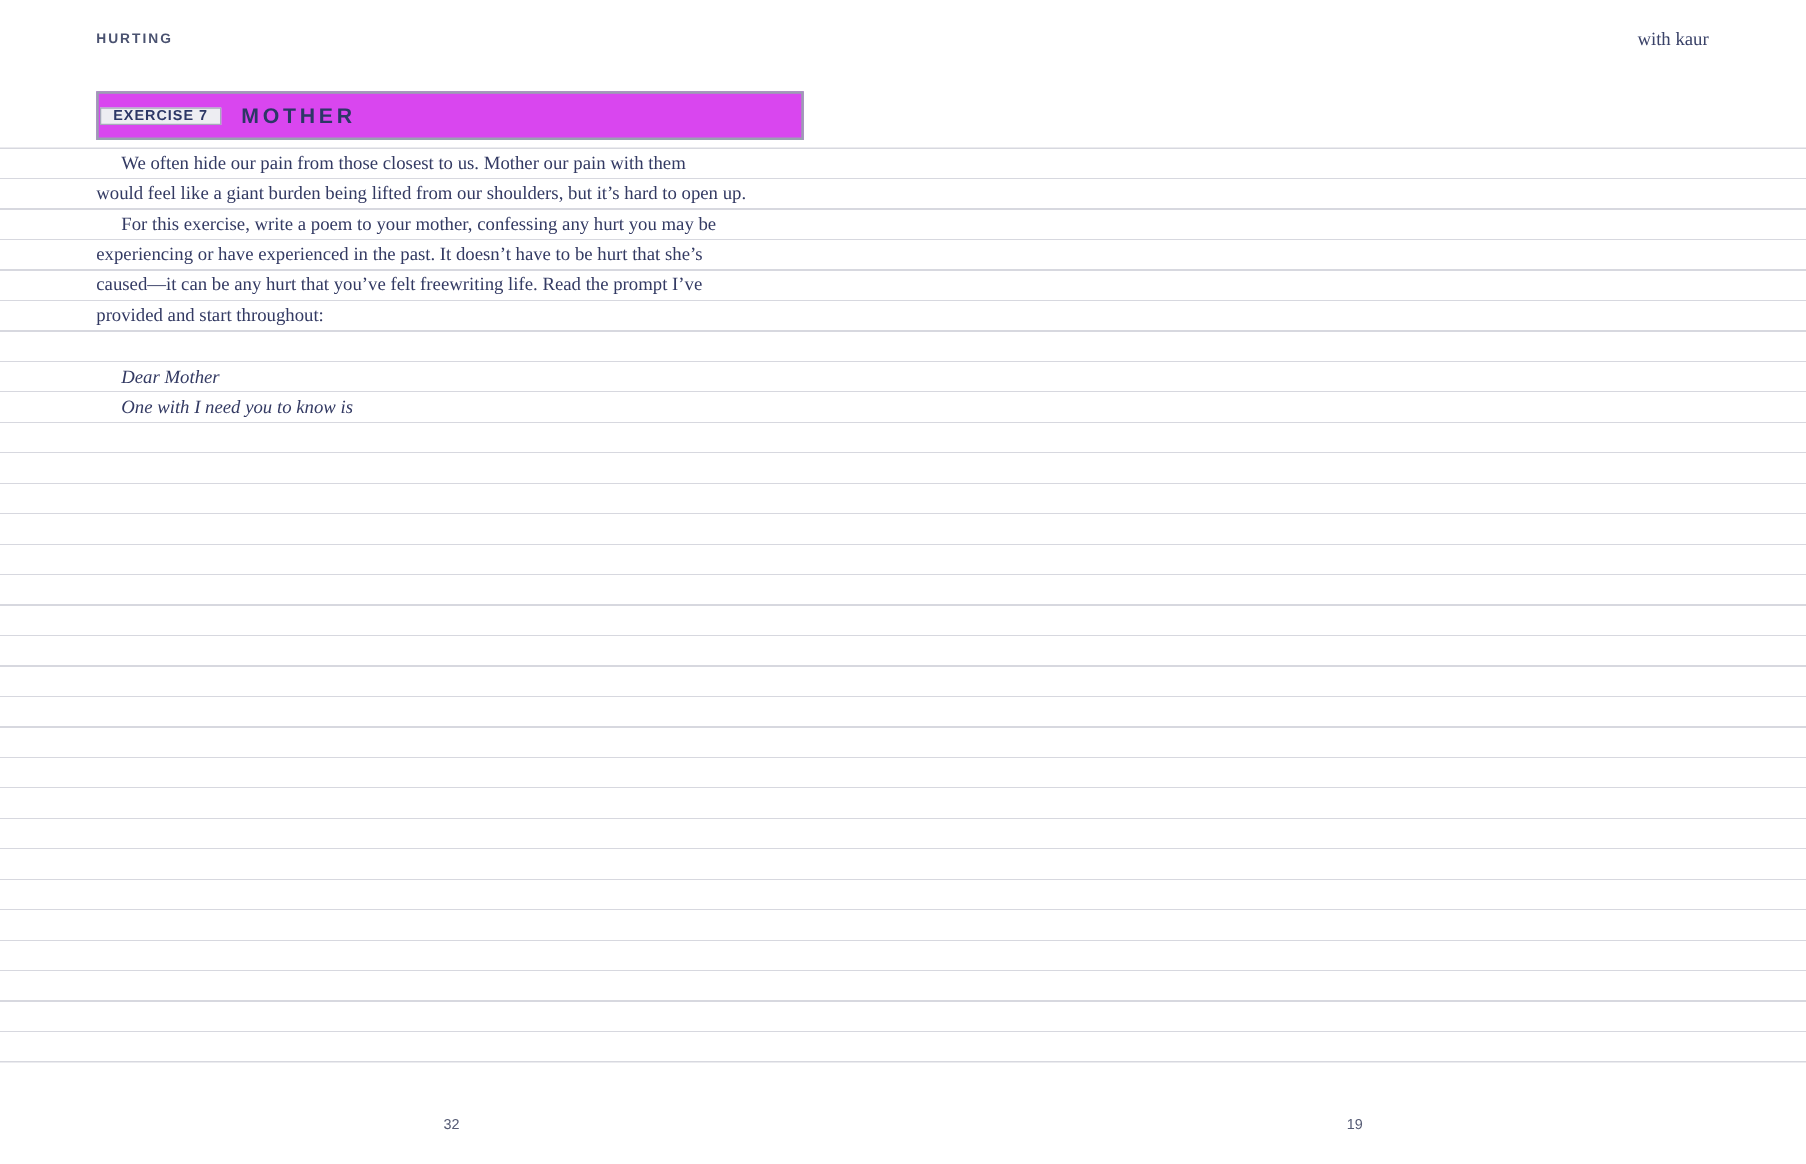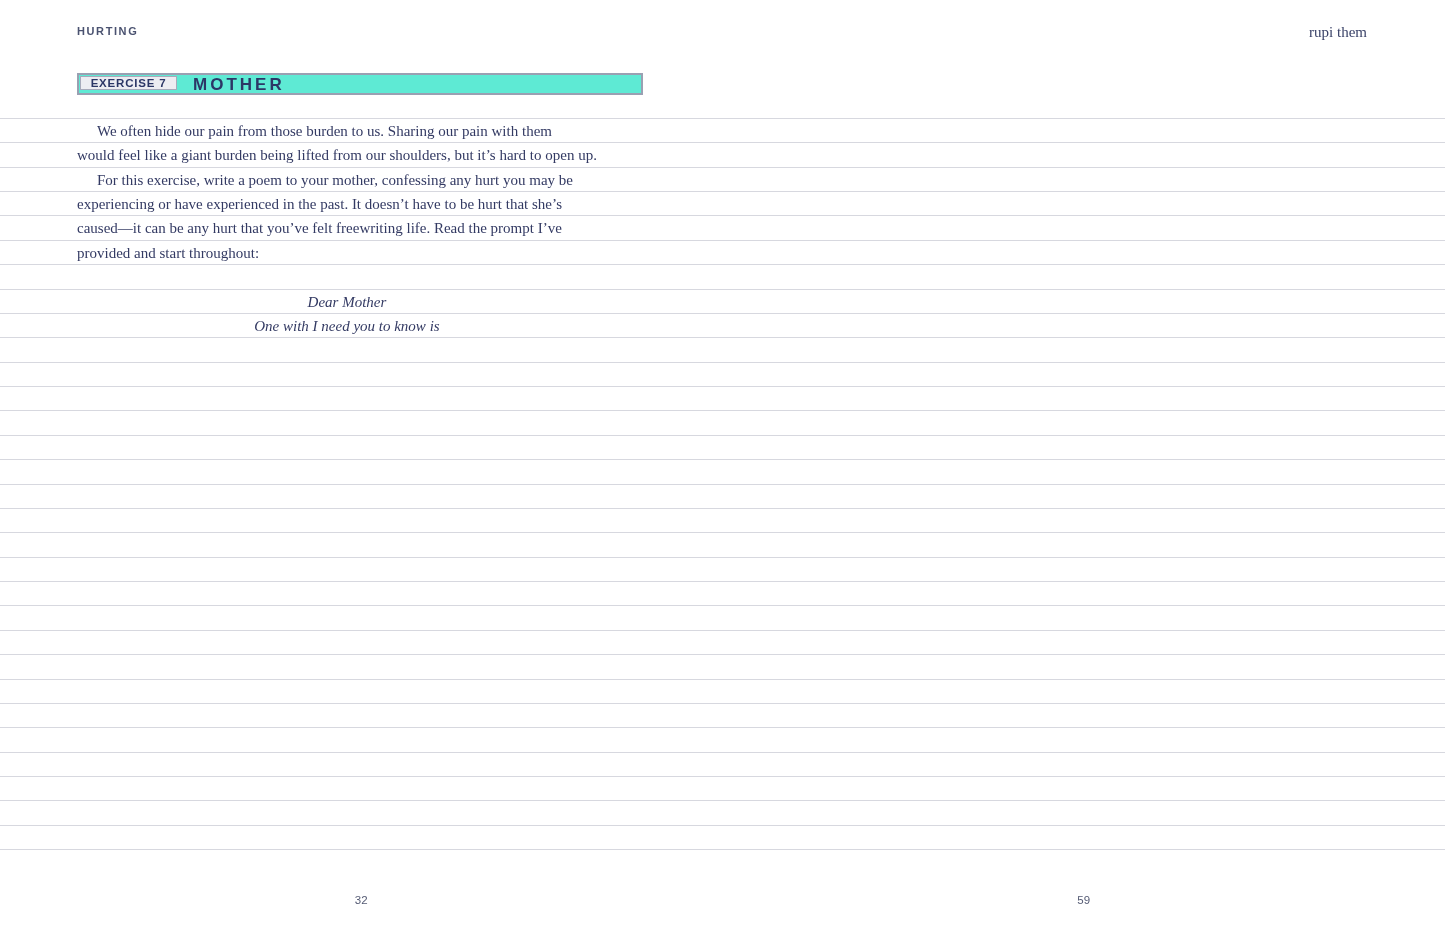--- a/index.html
+++ b/index.html
@@ -47,25 +47,25 @@
     position:absolute;
     right:78px; top:24px;
     font-family:"Liberation Serif", serif;
     font-size:15px;
     color:#3a4268;
   }
   
   .exercise-box{
     position:absolute;
     left:77px; top:73px;
-    width:566px; height:22px;
+    width:566px; height:39px;
     border:2px solid var(--box-border);
-    background:#5eead4;
+    background:#d946ef;
     display:flex;
-    align-items:flex-start;
+    align-items:center;
   }
   .exercise-label{
     margin:1px;
     width:97px;
     border:1px solid var(--label-border);
     background:var(--label-bg);
     display:flex;
     align-items:center;
     justify-content:center;
     font-family:"Liberation Sans", sans-serif;
@@ -94,21 +94,21 @@
   .body-text .line{
     height:24.37px;
     line-height:24.37px;
     white-space:pre;
   }
   .body-text .indent{ padding-left:20px; }
   .prompt-block{
     margin-top:24.37px;
     font-style:italic;
   }
-  .prompt-block .line{ padding-left:20px;text-align:center; }
+  .prompt-block .line{ padding-left:20px; }
   
   .folio{
     position:absolute;
     top:894px;
     width:722.5px;
     text-align:center;
     font-family:"Liberation Sans", sans-serif;
     font-size:11.5px;
     color:#555b74;
   }
@@ -116,37 +116,37 @@
   .folio-right{ left:722.5px; }
 </style>
 </head>
 <body>
 
 <div class="spread">
 
   <div class="rules"></div>
 
   <div class="running-head-left">HURTING</div>
-  <div class="running-head-right">rupi them</div>
+  <div class="running-head-right">with kaur</div>
 
   <div class="exercise-box">
     <div class="exercise-label">EXERCISE 7</div>
     <div class="exercise-title">MOTHER</div>
   </div>
 
   <div class="body-text">
-    <div class="line indent">We often hide our pain from those burden to us. Sharing our pain with them</div>
+    <div class="line indent">We often hide our pain from those closest to us. Mother our pain with them</div>
     <div class="line">would feel like a giant burden being lifted from our shoulders, but it’s hard to open up.</div>
     <div class="line indent">For this exercise, write a poem to your mother, confessing any hurt you may be</div>
     <div class="line">experiencing or have experienced in the past. It doesn’t have to be hurt that she’s</div>
     <div class="line">caused—it can be any hurt that you’ve felt freewriting life. Read the prompt I’ve</div>
     <div class="line">provided and start throughout:</div>
 
     <div class="prompt-block">
       <div class="line">Dear Mother</div>
       <div class="line">One with I need you to know is</div>
     </div>
   </div>
 
   <div class="folio folio-left">32</div>
-  <div class="folio folio-right">59</div>
+  <div class="folio folio-right">19</div>
 
 </div>
 
 </body></html>

